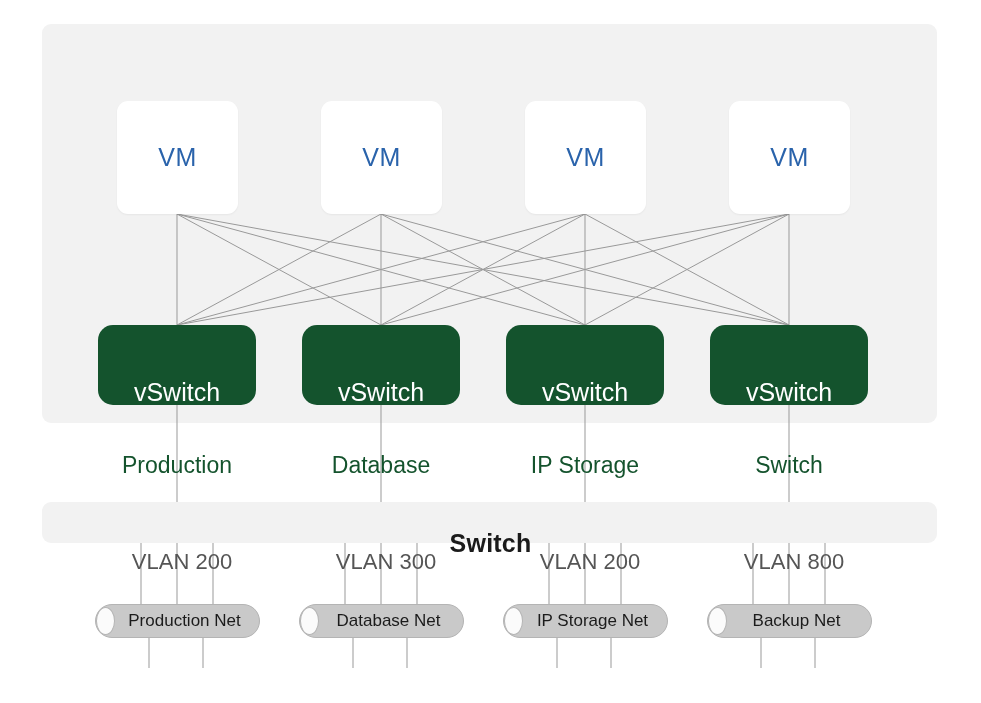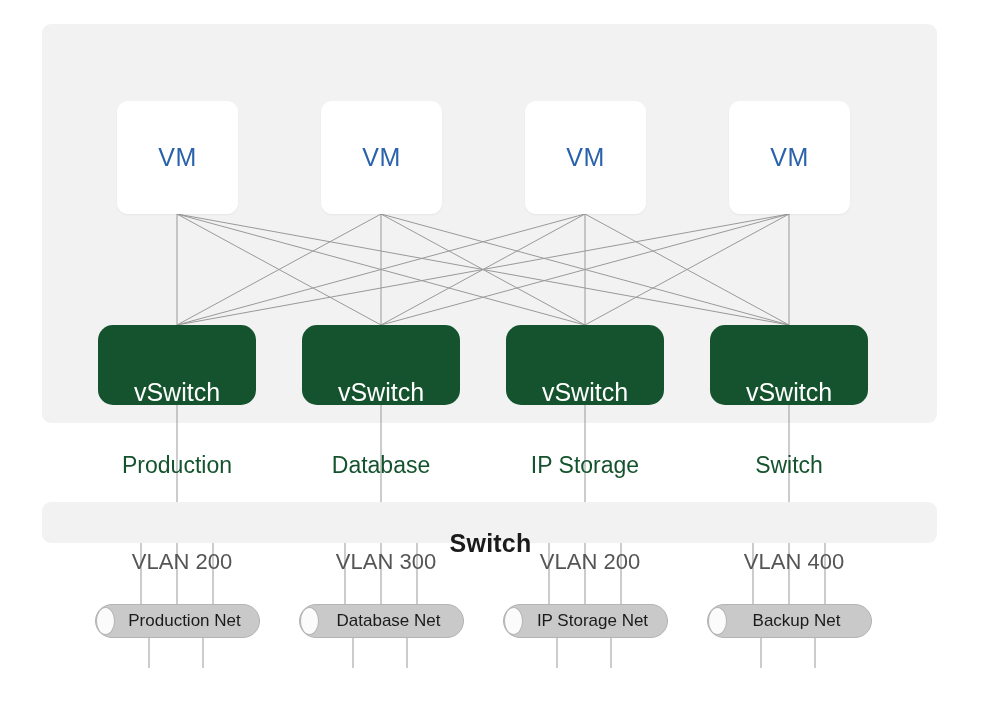--- a/index.html
+++ b/index.html
@@ -243,21 +243,21 @@
   </div>
 
   <div class="net-label" style="left:177px">Production</div>
   <div class="net-label" style="left:381px">Database</div>
   <div class="net-label" style="left:585px">IP Storage</div>
   <div class="net-label" style="left:789px">Switch</div>
 
   <div class="vlan-label" style="left:182px">VLAN 200</div>
   <div class="vlan-label" style="left:386px">VLAN 300</div>
   <div class="vlan-label" style="left:590px">VLAN 200</div>
-  <div class="vlan-label" style="left:794px">VLAN 400</div>
+  <div class="vlan-label" style="left:794px">VLAN 800</div>
 
   <div class="cylinder" style="left:299px">
     <div class="cyl-body"></div>
     <div class="cyl-cap"></div>
     <div class="cyl-label">Database Net</div>
   </div>
   <div class="cylinder" style="left:95px">
     <div class="cyl-body"></div>
     <div class="cyl-cap"></div>
     <div class="cyl-label">Production Net</div>

